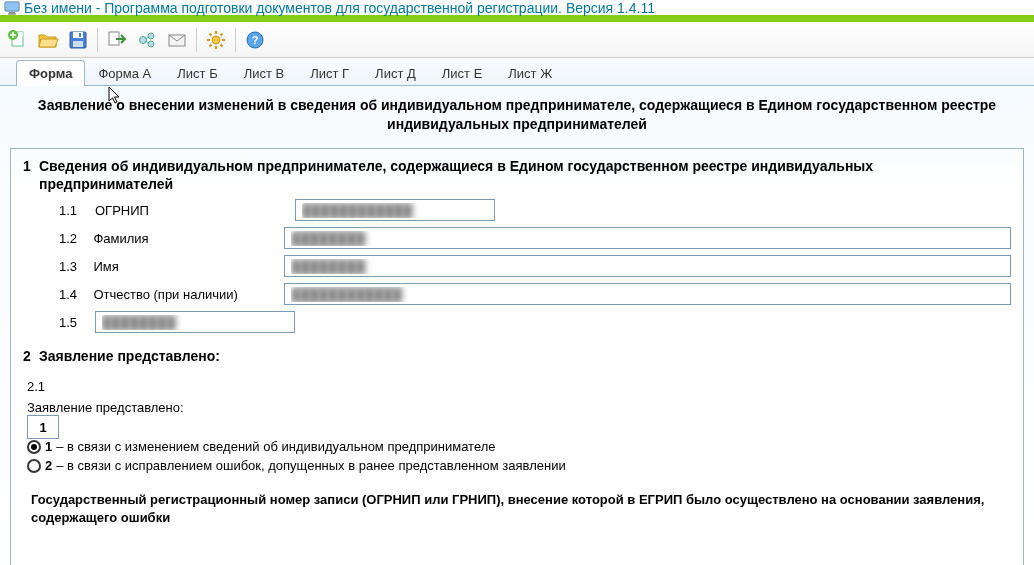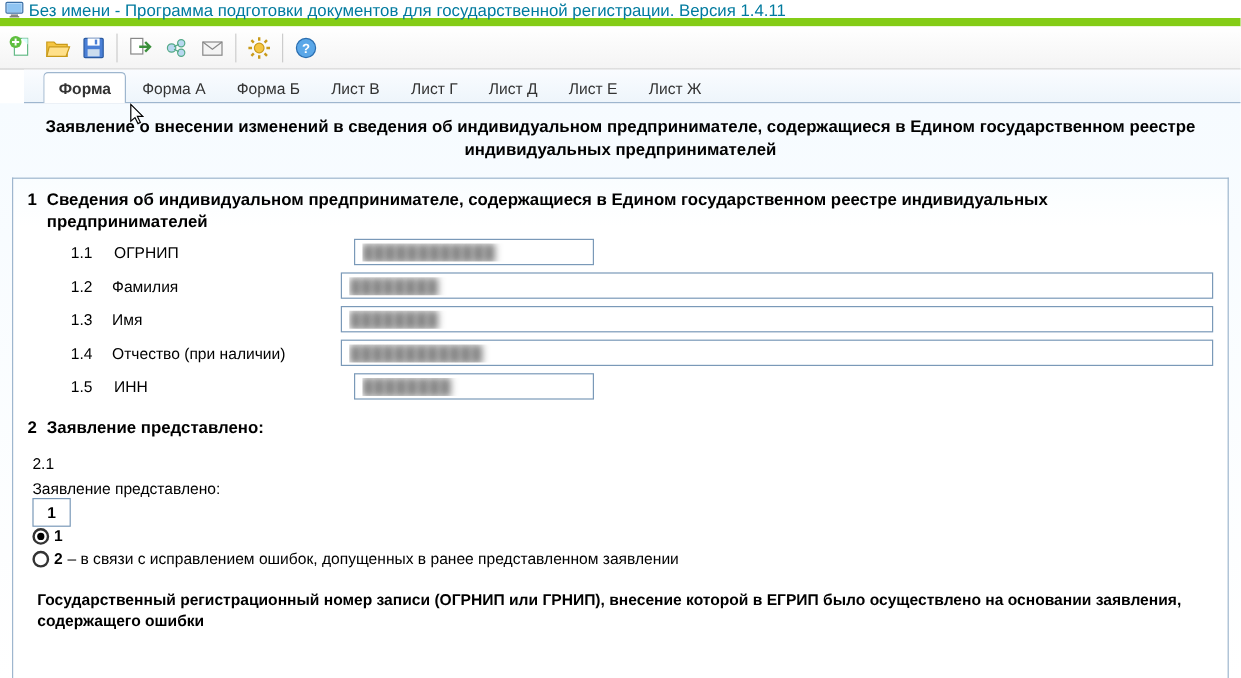--- a/index.html
+++ b/index.html
@@ -4,21 +4,21 @@
 <style>
   * { box-sizing: border-box; }
   html, body { margin:0; padding:0; font-family: Arial, Helvetica, sans-serif; font-size:13px; background:#fff; color:#000; }
   .window { width:1034px; height:565px; background:#fff; overflow:hidden; position:relative; }
   .titlebar { height:22px; display:flex; align-items:center; padding:0 4px; background:#fff; border-bottom:7px solid #84cc16; }
   .titlebar .icon { width:16px; height:16px; margin-right:4px; display:flex; align-items:center; justify-content:center; }
   .titlebar .title { color:#007a9e; font-size:14px; }
   .toolbar { height:36px; display:flex; align-items:center; padding:2px 4px; gap:2px; background:linear-gradient(#fff,#f4f4f4); border-bottom:1px solid #ccc; }
   .tbbtn { width:28px; height:28px; display:flex; align-items:center; justify-content:center; border:1px solid transparent; border-radius:3px; cursor:pointer; }
   .tbsep { width:1px; height:24px; background:#ccc; margin:0 3px; }
-  .tabs { height:28px; display:flex; align-items:flex-end; background:linear-gradient(#fafcff,#eef5fb); border-bottom:1px solid #9eb6ce; padding-left:16px; position:relative;margin-left:20px; }
+  .tabs { height:28px; display:flex; align-items:flex-end; background:linear-gradient(#fafcff,#eef5fb); border-bottom:1px solid #9eb6ce; padding-left:16px; position:relative; }
   .tab { padding:5px 12px 5px 12px; font-size:13px; color:#333; border:1px solid transparent; border-bottom:none; cursor:pointer; position:relative; top:1px; }
   .tab.active { background:#fff; border-color:#9eb6ce; border-top-left-radius:4px; border-top-right-radius:4px; font-weight:bold; }
   .cursor-img { position:absolute; left:108px; top:86px; pointer-events:none; z-index:10; }
   .content { padding:6px 10px 0 10px; background:linear-gradient(#f6fbff,#fff); }
   .header-text { text-align:center; font-weight:bold; font-size:14px; color:#000; padding:4px 0 14px 0; line-height:1.35; }
   .form-area { border:1px solid #9eb6ce; border-bottom:none; background:#fff; padding:8px 12px 30px 12px; min-height:420px; background:linear-gradient(#f9fdff,#fff 40px); }
   .sec { display:flex; margin-bottom:6px; }
   .sec-num { width:16px; font-weight:bold; font-size:14px; padding-top:1px; }
   .sec-title { font-weight:bold; font-size:14px; flex:1; line-height:1.3; color:#000; }
   .row { display:flex; align-items:center; margin:6px 0 6px 4px; }
@@ -117,21 +117,21 @@
       <svg width="22" height="22" viewBox="0 0 22 22">
           <circle cx="11" cy="11" r="8" fill="#5aa7e8" stroke="#2a6eb0"></circle>
           <text x="11" y="15" text-anchor="middle" font-size="11" fill="#fff" font-family="Arial" font-weight="bold">?</text>
         </svg>
     </div>
   </div>
 
   <div class="tabs">
     <div class="tab active"><span>Форма</span></div>
     <div class="tab"><span>Форма А</span></div>
-    <div class="tab"><span>Форма Б</span></div>
+    <div class="tab"><span>Лист Б</span></div>
     <div class="tab"><span>Лист В</span></div>
     <div class="tab"><span>Лист Г</span></div>
     <div class="tab"><span>Лист Д</span></div>
     <div class="tab"><span>Лист Е</span></div>
     <div class="tab"><span>Лист Ж</span></div>
   </div>
 
   <svg class="cursor-img" width="16" height="20" viewBox="0 0 16 20">
     <path d="M1 1l0 14 3.5-3 2.5 5 2-1-2.5-5 4.5 0z" fill="#fff" stroke="#000" stroke-width="1"></path>
   </svg>
@@ -161,37 +161,37 @@
         <div class="rlabel">Имя</div>
         <input class="txt wide blur" value="████████" style="">
       </div>
       <div class="row">
         <div class="rnum">1.4</div>
         <div class="rlabel">Отчество (при наличии)</div>
         <input class="txt wide blur" value="████████████" style="">
       </div>
       <div class="row">
         <div class="rnum">1.5</div>
-        <div class="rlabel">ИНН</div>
         <input class="txt blur" value="████████" style="">
       </div>
 
       <div class="sec" style="margin-top:14px;">
         <div class="sec-num">2</div>
         <div class="sec-title">Заявление представлено:</div>
       </div>
 
       <div class="sec2row">
         <div class="rnum">2.1</div>
         <div class="rlabel">Заявление представлено:</div>
         <div class="boxnum">1</div>
         <div class="radios">
           <div class="radioline">
             <span class="radio-c checked"></span>
             <b>1</b>
+            <span>– в связи с изменением сведений об индивидуальном предпринимателе</span>
           </div>
           <div class="radioline">
             <span class="radio-c"></span>
             <b>2</b>
             <span>– в связи с исправлением ошибок, допущенных в ранее представленном заявлении</span>
           </div>
         </div>
       </div>
 
       <div class="note">Государственный регистрационный номер записи (ОГРНИП или ГРНИП), внесение которой в ЕГРИП  было осуществлено на основании заявления, содержащего ошибки</div>

